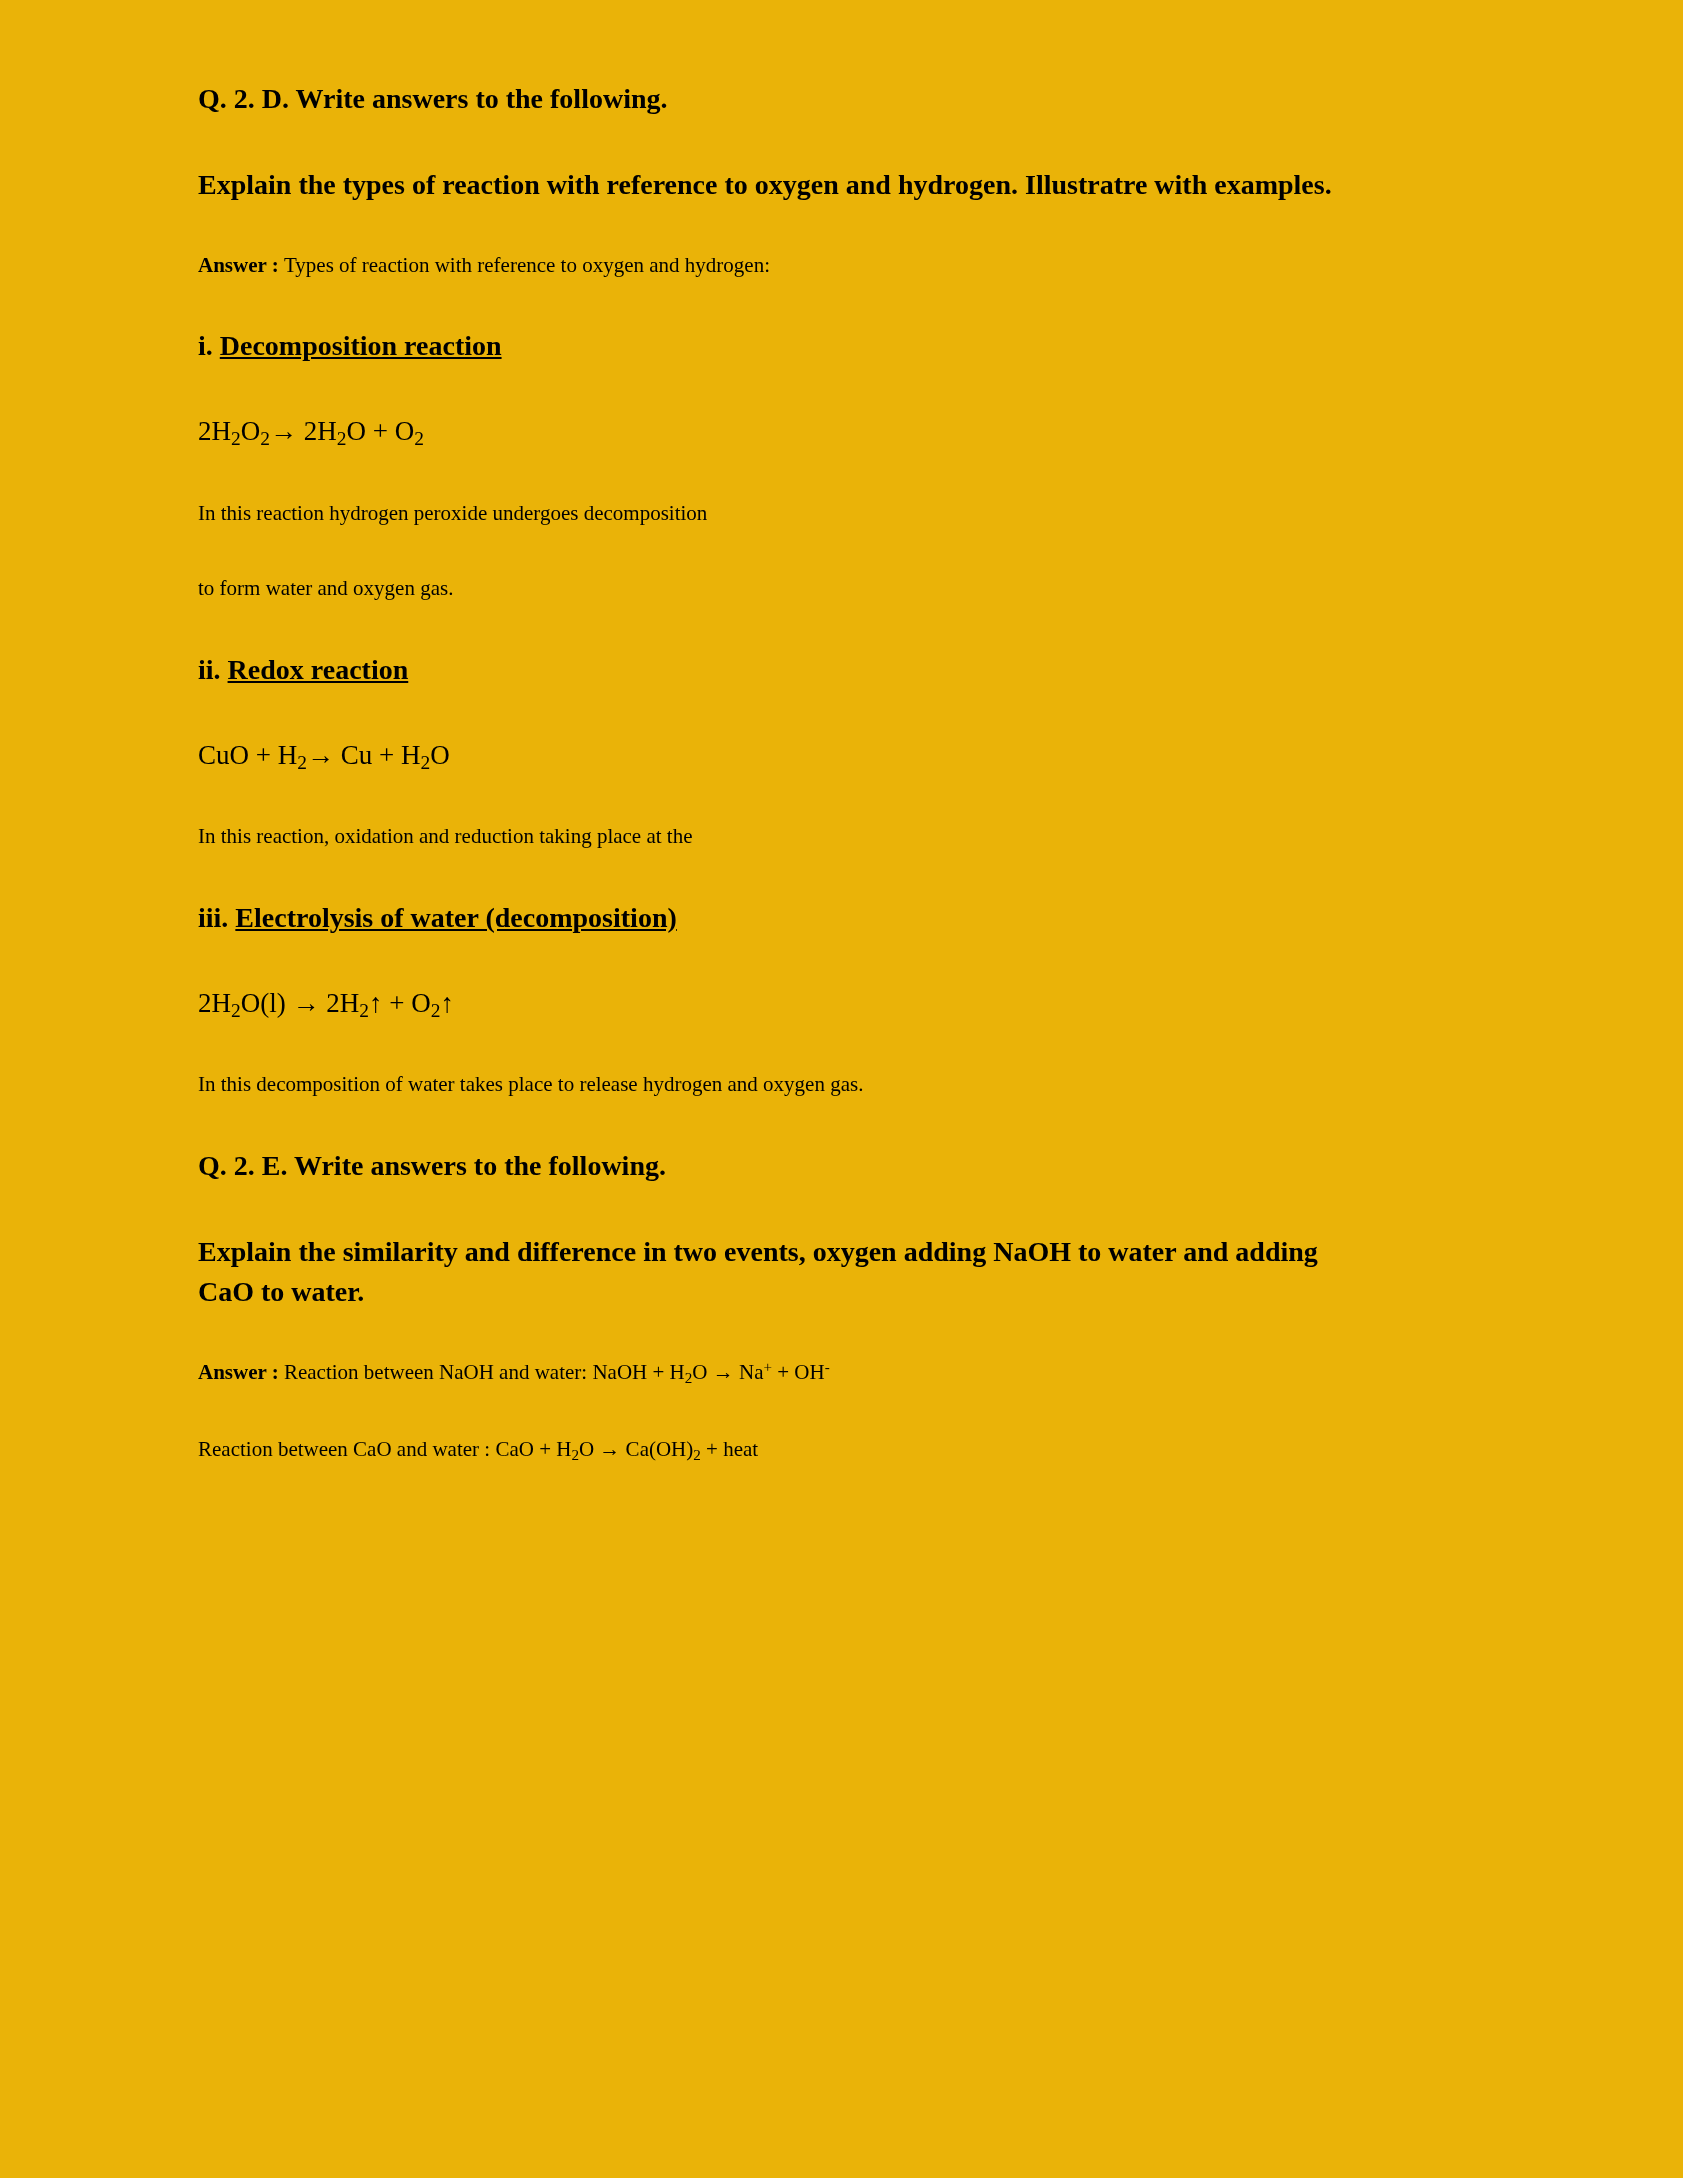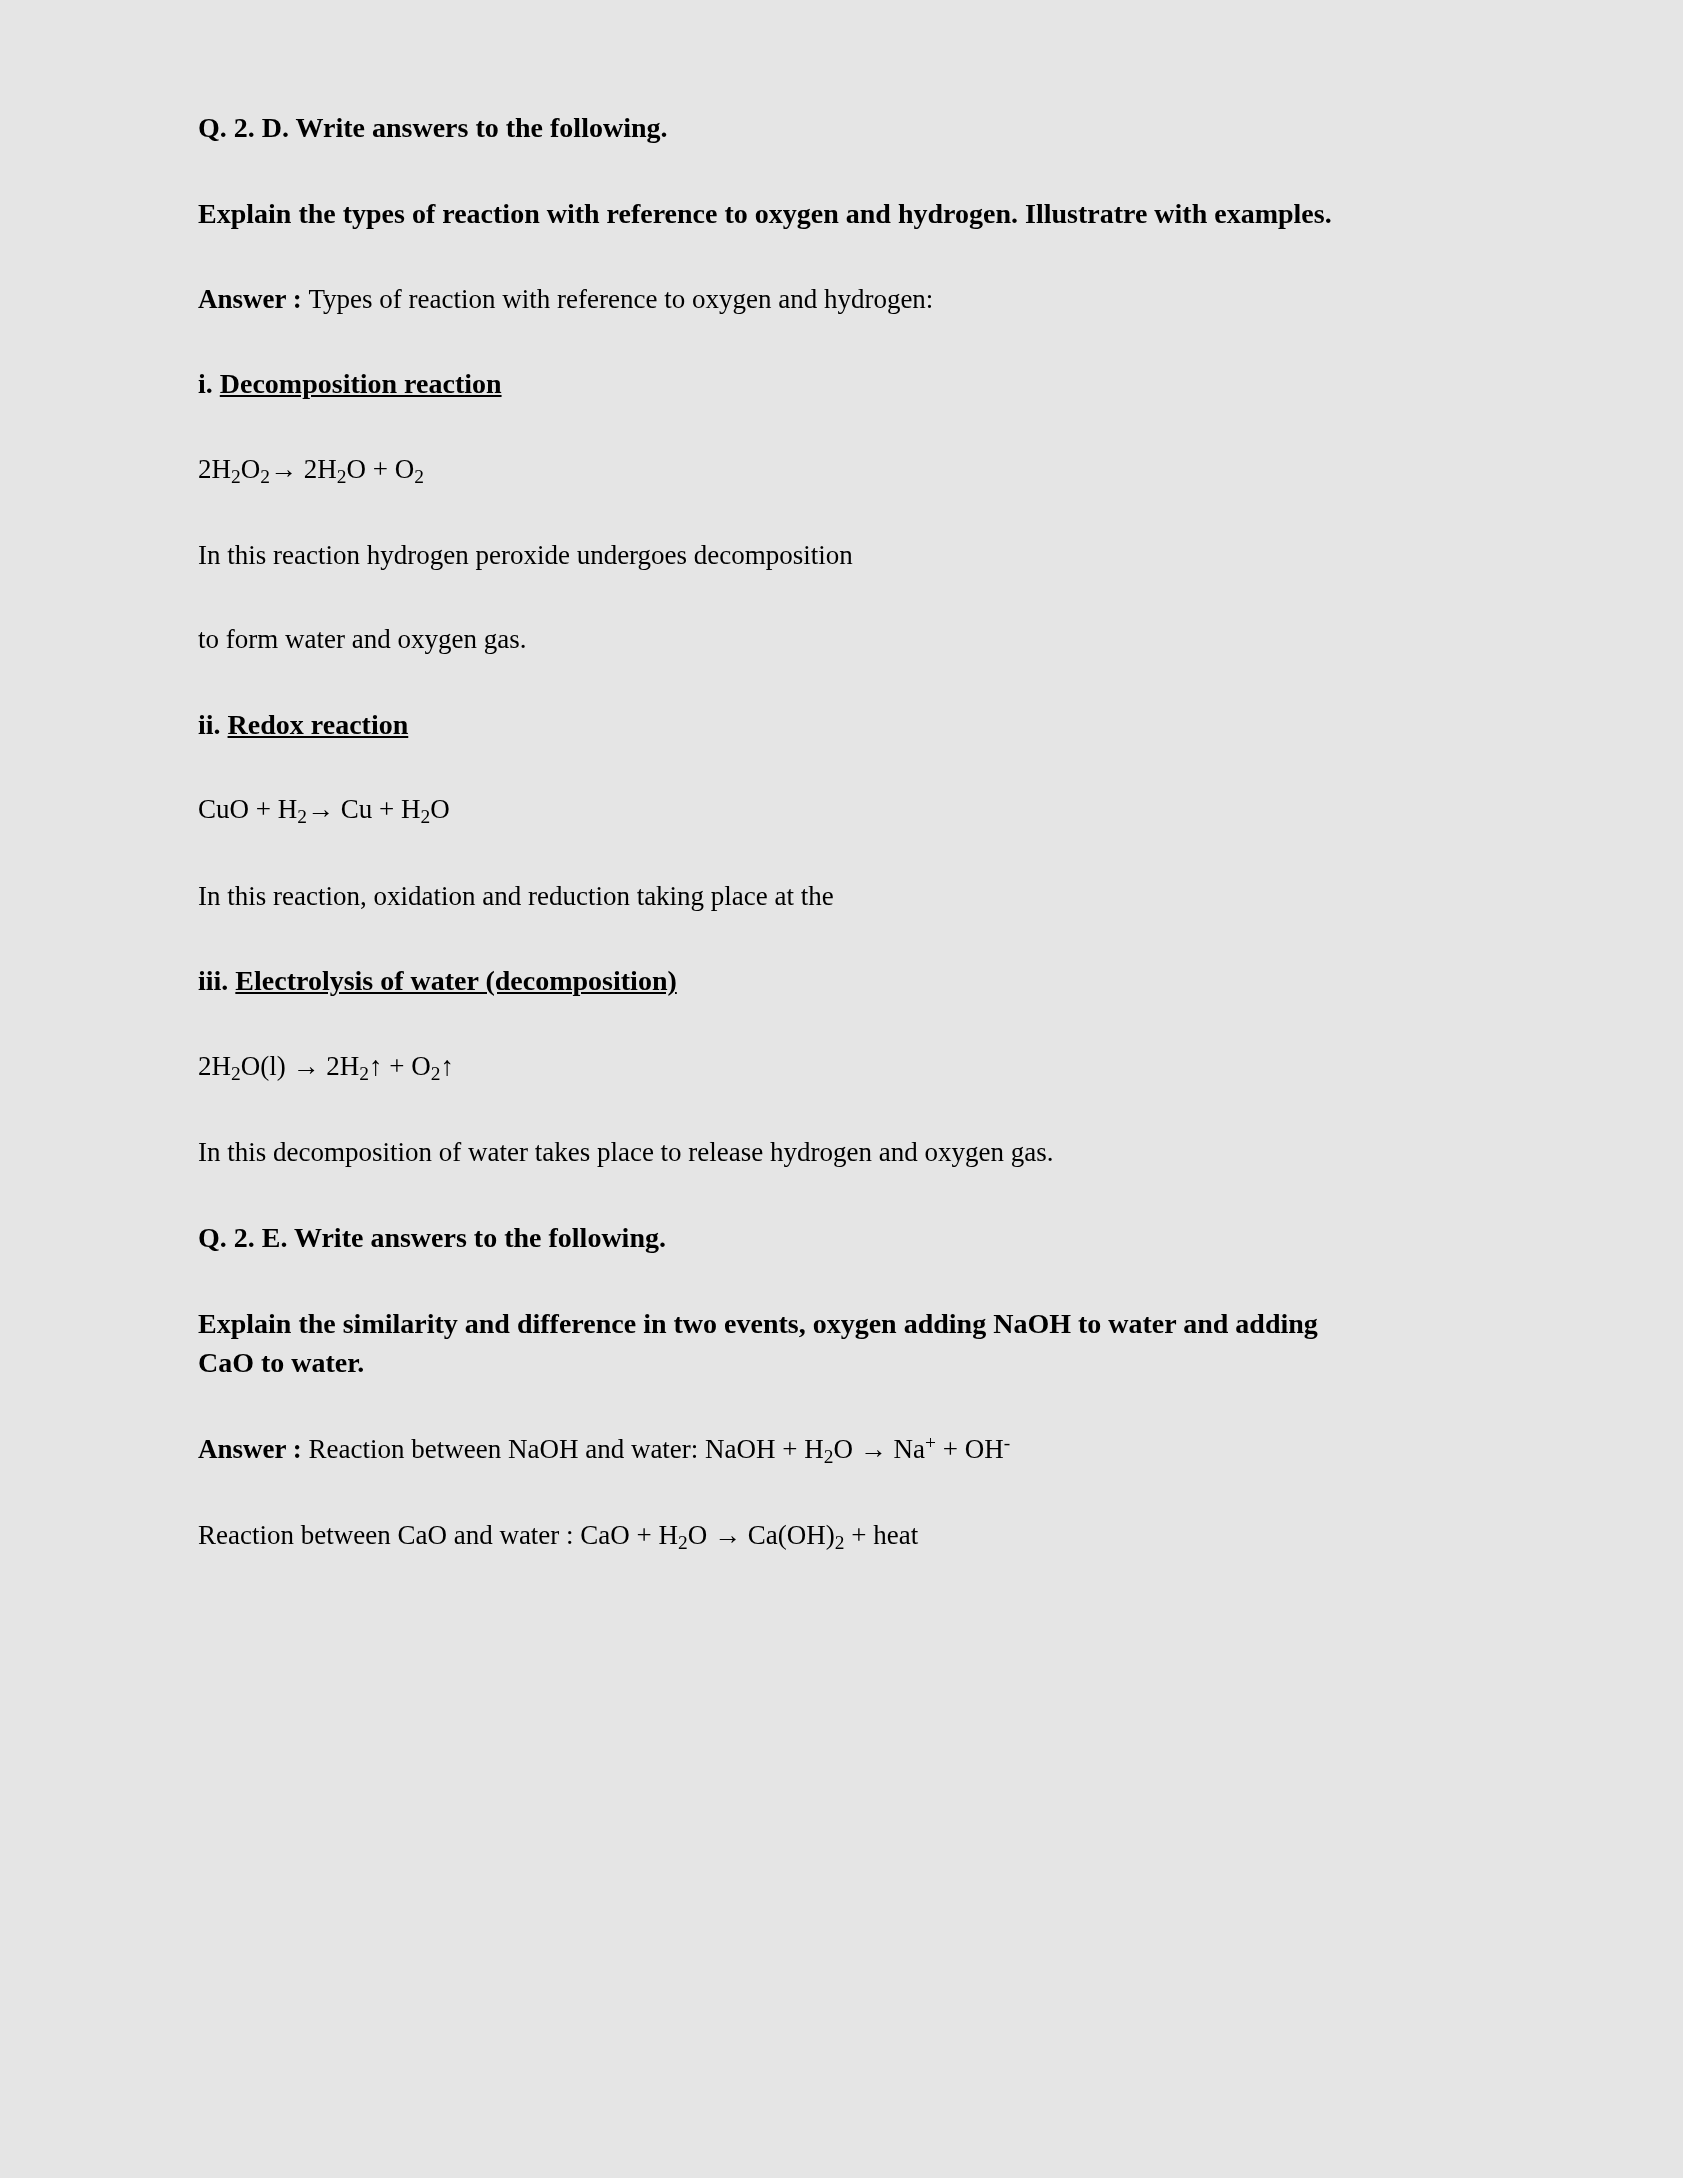--- a/index.html
+++ b/index.html
@@ -10,26 +10,26 @@
   body {
     width: 1683px;
     min-height: 2178px;
     font-family: "Liberation Serif", serif;
     color: #000000;
   }
   .page {
     width: 1683px;
     min-height: 2178px;
     box-sizing: border-box;
-    padding: 108px 248px 119px 198px;
-    background: #e5e5e5;
+    padding: 79px 248px 119px 198px;
+    background: #eab308;
   }
   .block {
     margin: 0 0 46px 0;
-    font-size: 27px;
+    font-size: 21px;
     line-height: 1.42;
   }
   .block.heading-bold {
     font-weight: bold;
     font-size: 28px;
   }
   .block.sub-heading {
     font-weight: bold;
     font-size: 28px;
   }

